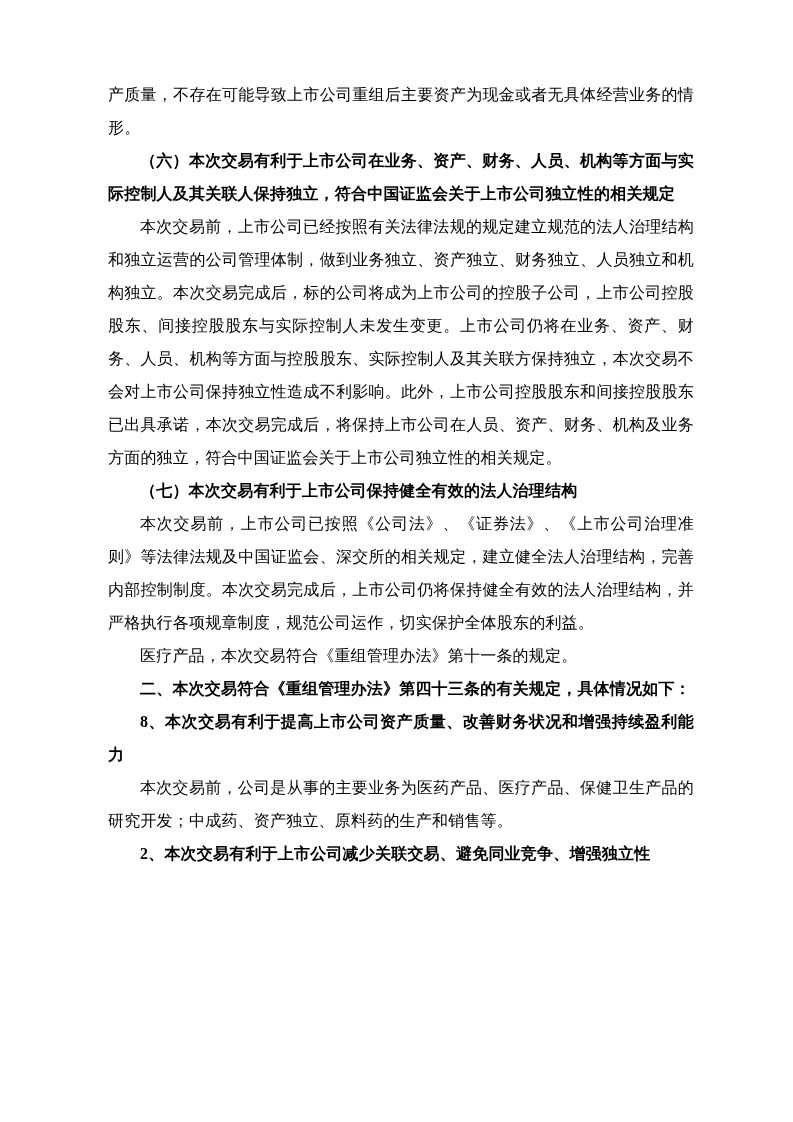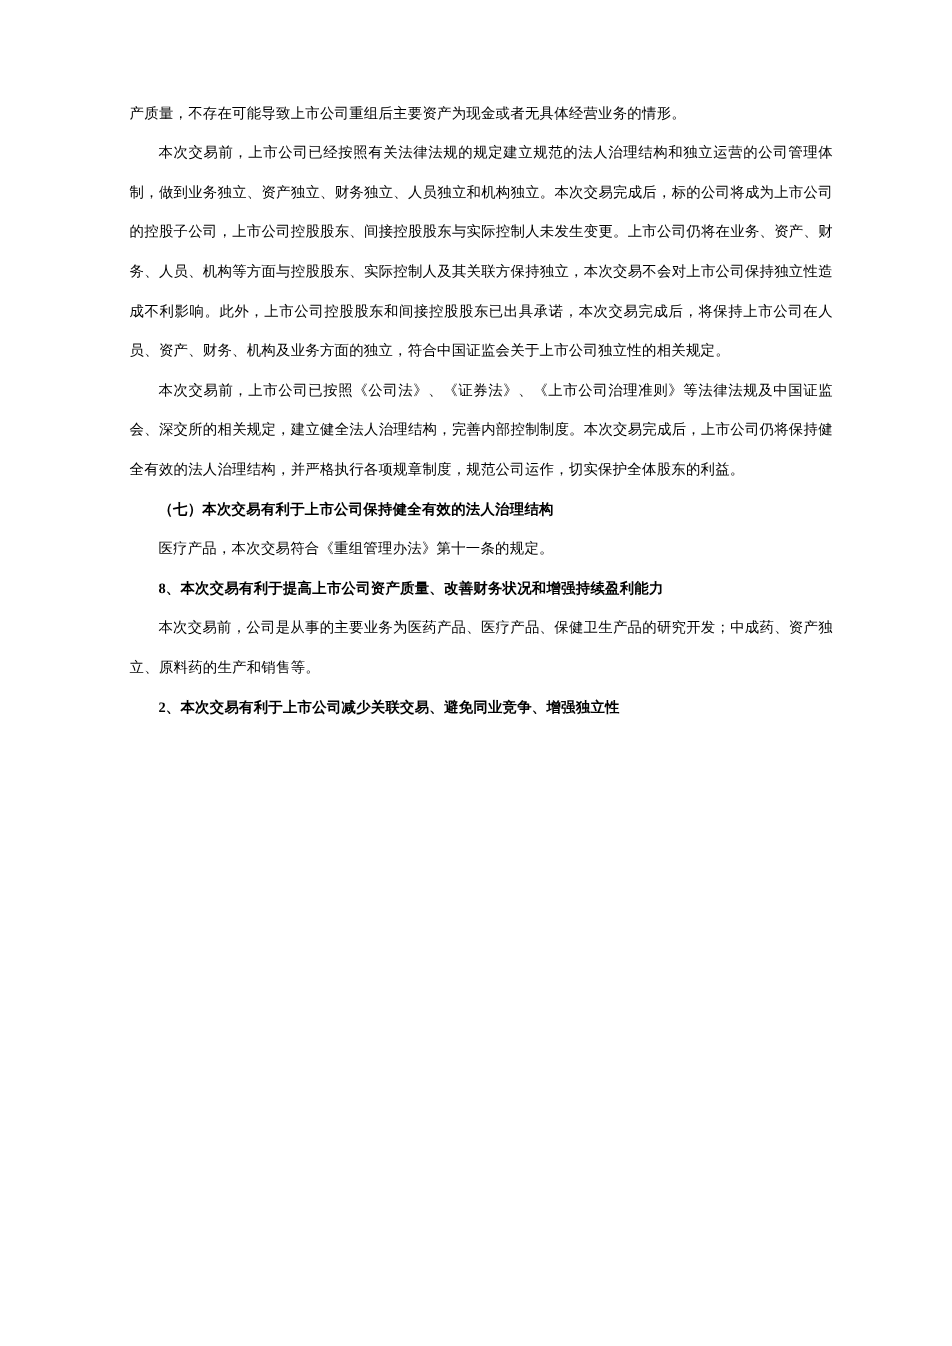--- a/index.html
+++ b/index.html
@@ -21,21 +21,21 @@
     overflow: hidden;
   }
   .content {
     position: absolute;
     left: 108px;
     top: 78px;
     width: 586px;
   }
   p {
     margin: 0;
-    font-size: 12px;
+    font-size: 16px;
     line-height: 33px;
     text-align: justify;
     text-justify: inter-ideograph;
     letter-spacing: 0.2px;
   }
   p.indent {
     text-indent: 2em;
   }
   p.bold {
     font-weight: bold;
@@ -43,22 +43,24 @@
   p.noindent {
     text-indent: 0;
   }
 </style>
 </head>
 <body>
 
 <div class="page">
   <div class="content">
     <p class="noindent">产质量，不存在可能导致上市公司重组后主要资产为现金或者无具体经营业务的情形。</p>
+    <p class="indent bold">（六）本次交易有利于上市公司在业务、资产、财务、人员、机构等方面与实际控制人及其关联人保持独立，符合中国证监会关于上市公司独立性的相关规定</p>
     <p class="indent">本次交易前，上市公司已经按照有关法律法规的规定建立规范的法人治理结构和独立运营的公司管理体制，做到业务独立、资产独立、财务独立、人员独立和机构独立。本次交易完成后，标的公司将成为上市公司的控股子公司，上市公司控股股东、间接控股股东与实际控制人未发生变更。上市公司仍将在业务、资产、财务、人员、机构等方面与控股股东、实际控制人及其关联方保持独立，本次交易不会对上市公司保持独立性造成不利影响。此外，上市公司控股股东和间接控股股东已出具承诺，本次交易完成后，将保持上市公司在人员、资产、财务、机构及业务方面的独立，符合中国证监会关于上市公司独立性的相关规定。</p>
+    <p class="indent bold">（七）本次交易有利于上市公司保持健全有效的法人治理结构</p>
     <p class="indent">本次交易前，上市公司已按照《公司法》、《证券法》、《上市公司治理准则》等法律法规及中国证监会、深交所的相关规定，建立健全法人治理结构，完善内部控制制度。本次交易完成后，上市公司仍将保持健全有效的法人治理结构，并严格执行各项规章制度，规范公司运作，切实保护全体股东的利益。</p>
-    <p class="indent bold">（七）本次交易有利于上市公司保持健全有效的法人治理结构</p>
     <p class="indent">医疗产品，本次交易符合《重组管理办法》第十一条的规定。</p>
+    <p class="indent bold">二、本次交易符合《重组管理办法》第四十三条的有关规定，具体情况如下：</p>
     <p class="indent bold">8、本次交易有利于提高上市公司资产质量、改善财务状况和增强持续盈利能力</p>
     <p class="indent">本次交易前，公司是从事的主要业务为医药产品、医疗产品、保健卫生产品的研究开发；中成药、资产独立、原料药的生产和销售等。</p>
     <p class="indent bold">2、本次交易有利于上市公司减少关联交易、避免同业竞争、增强独立性</p>
 
   </div>
 </div>
 
 </body></html>

